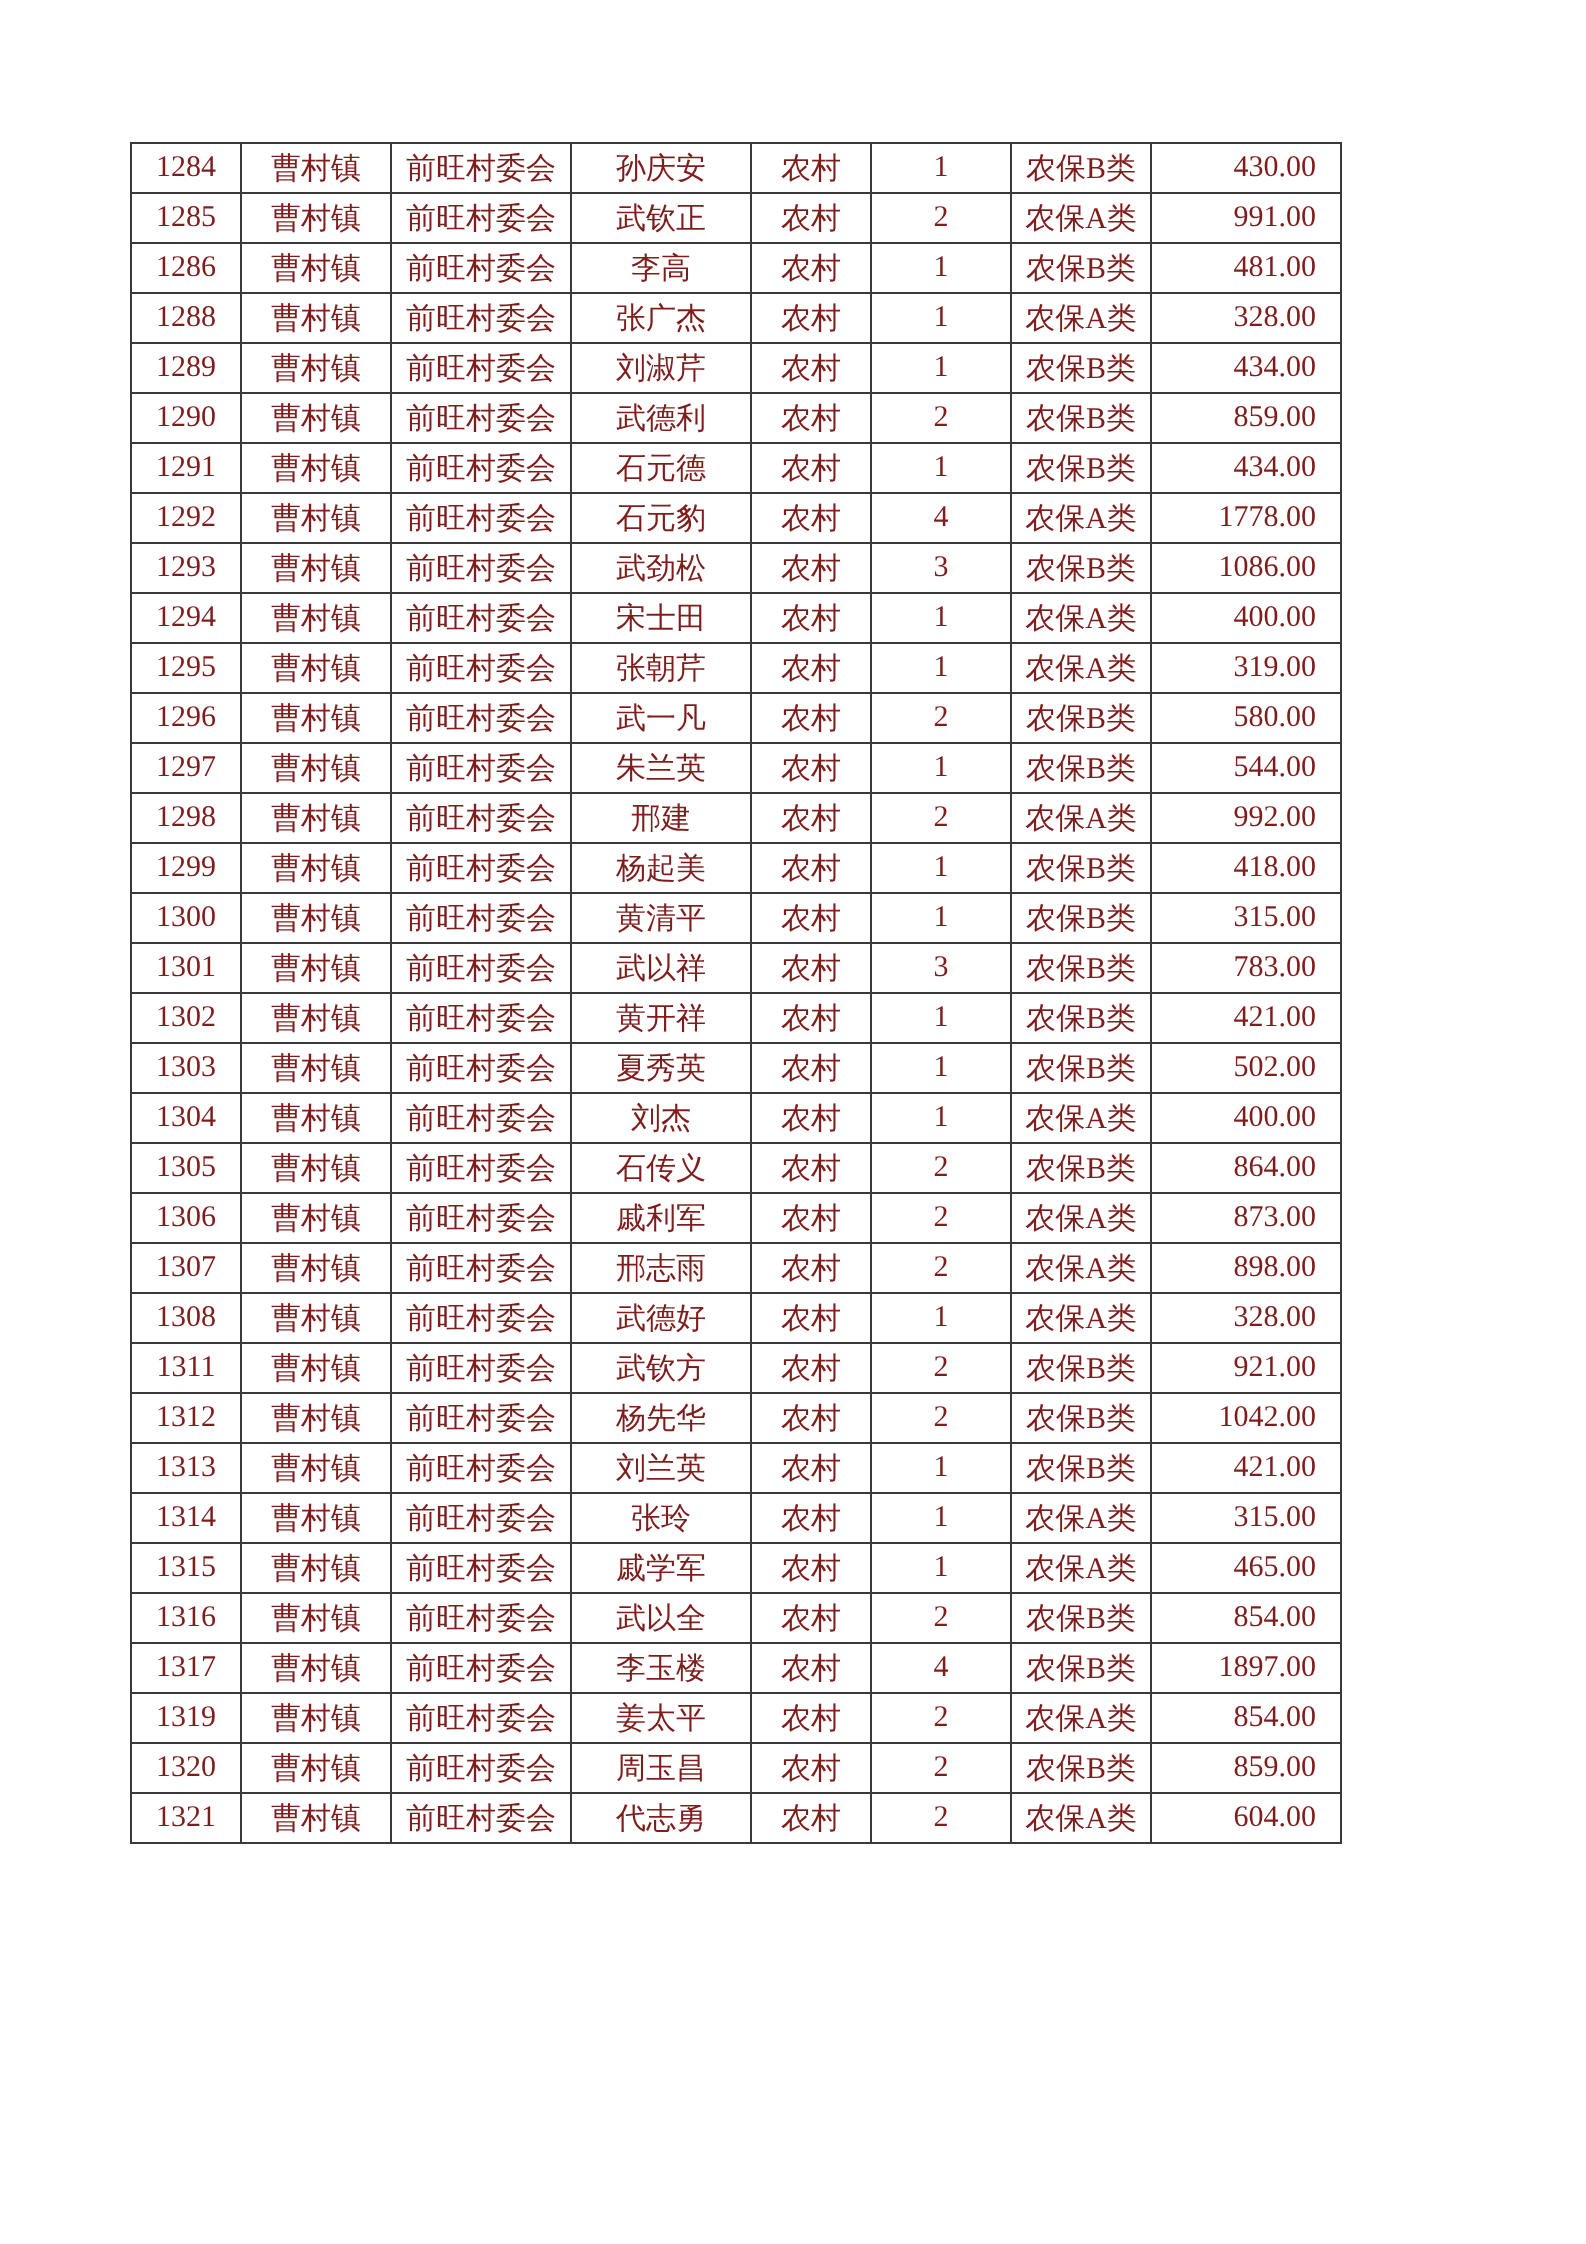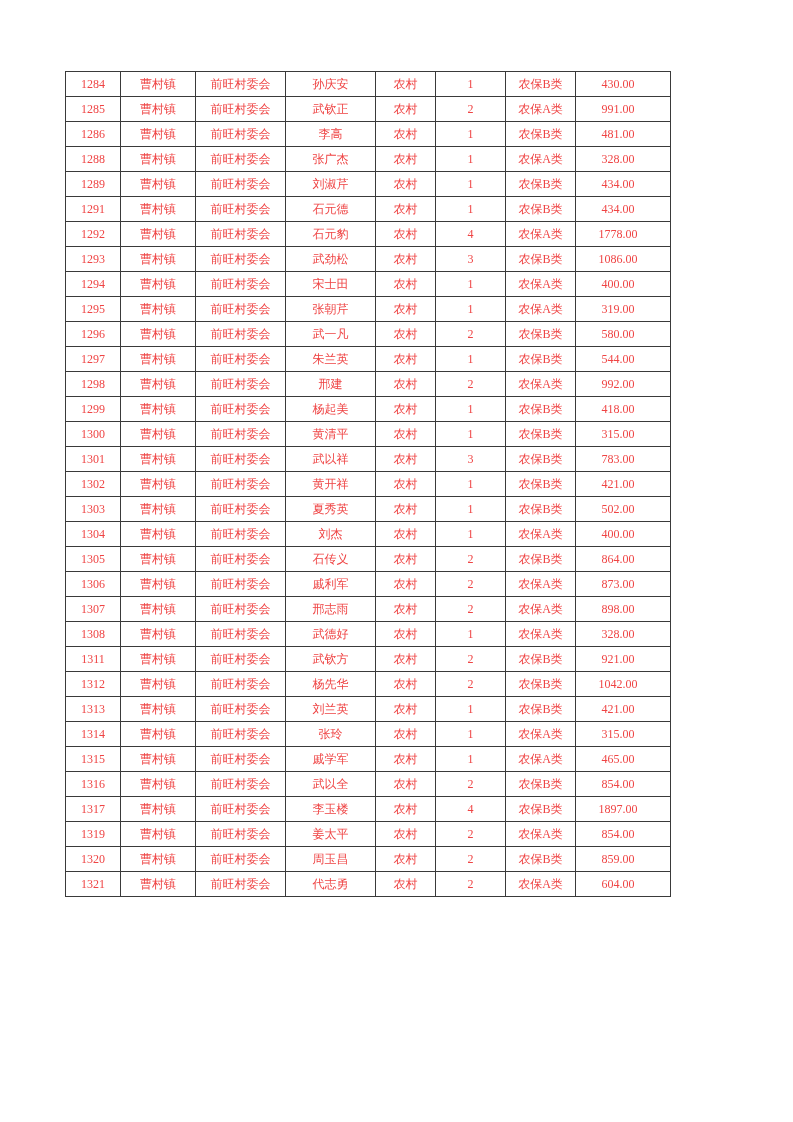--- a/index.html
+++ b/index.html
@@ -14,35 +14,36 @@
     background: #ffffff;
     overflow: hidden;
     font-family: "Liberation Serif", "DejaVu Serif", serif;
   }
   table.data-table {
     position: absolute;
     left: 65px;
     top: 71px;
     border-collapse: collapse;
     table-layout: fixed;
-    font-size: 12px;
-    color: #ef4444;
+    font-size: 15px;
+    color: #7f1d1d;
     border-radius: 23px;
   }
   table.data-table td {
     border: 1px solid #3a3a3a;
     height: 24px;
     text-align: center;
     vertical-align: middle;
     white-space: nowrap;
     overflow: hidden;
     padding: 0 2px;
     font-family: "Liberation Serif", "DejaVu Serif", serif;
   }
   table.data-table td.col-amount {
+    text-align: right;
     padding-right: 12px;
   }
 </style>
 </head>
 <body>
 
 <div class="page">
   <table class="data-table">
     <colgroup>
       <col style="width:55px">
@@ -99,20 +100,30 @@
           <td class="col-id">1289</td>
           <td class="col-town">曹村镇</td>
           <td class="col-committee">前旺村委会</td>
           <td class="col-name">刘淑芹</td>
           <td class="col-category">农村</td>
           <td class="col-count">1</td>
           <td class="col-insurance_type">农保B类</td>
           <td class="col-amount">434.00</td>
         </tr>
         <tr>
+          <td class="col-id">1290</td>
+          <td class="col-town">曹村镇</td>
+          <td class="col-committee">前旺村委会</td>
+          <td class="col-name">武德利</td>
+          <td class="col-category">农村</td>
+          <td class="col-count">2</td>
+          <td class="col-insurance_type">农保B类</td>
+          <td class="col-amount">859.00</td>
+        </tr>
+        <tr>
           <td class="col-id">1291</td>
           <td class="col-town">曹村镇</td>
           <td class="col-committee">前旺村委会</td>
           <td class="col-name">石元德</td>
           <td class="col-category">农村</td>
           <td class="col-count">1</td>
           <td class="col-insurance_type">农保B类</td>
           <td class="col-amount">434.00</td>
         </tr>
         <tr>

